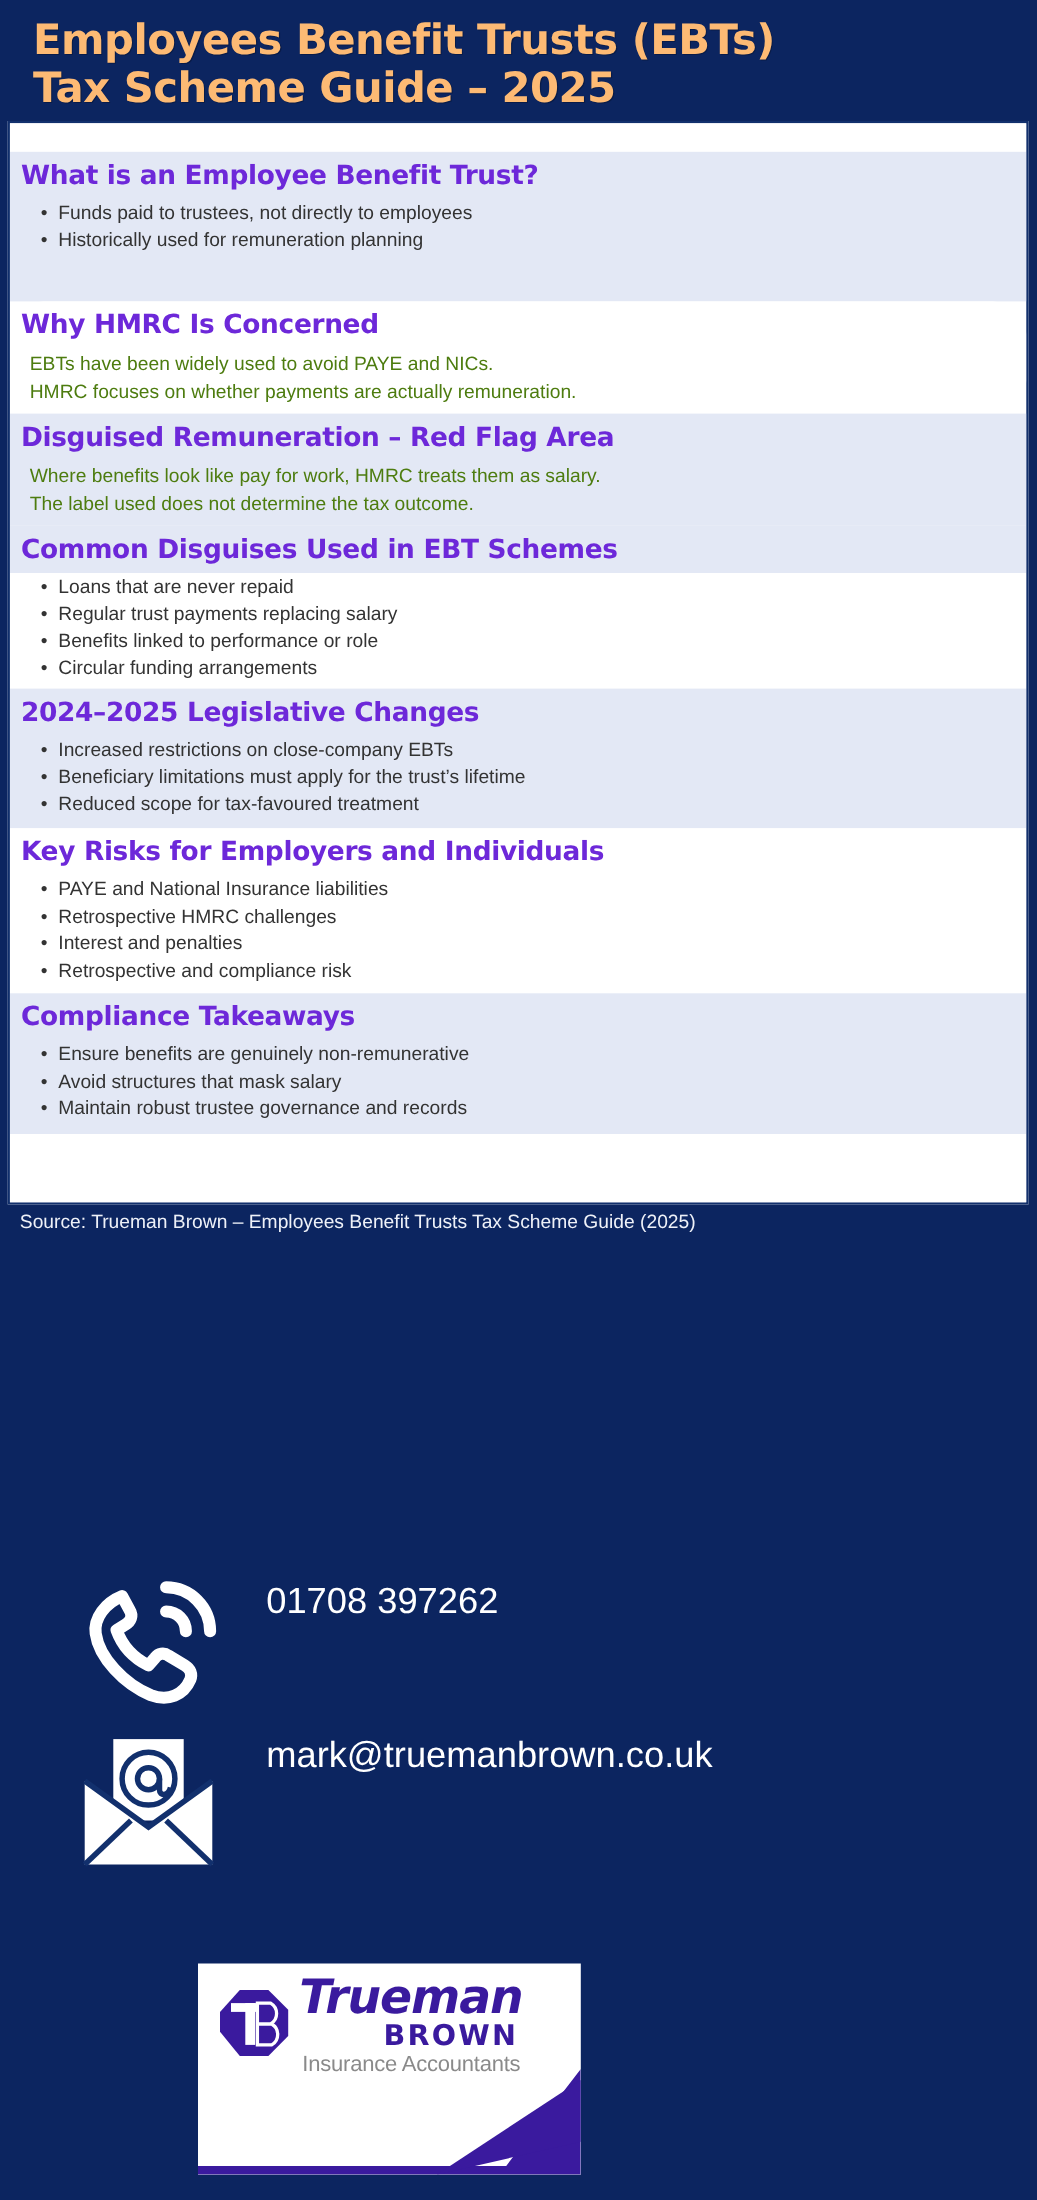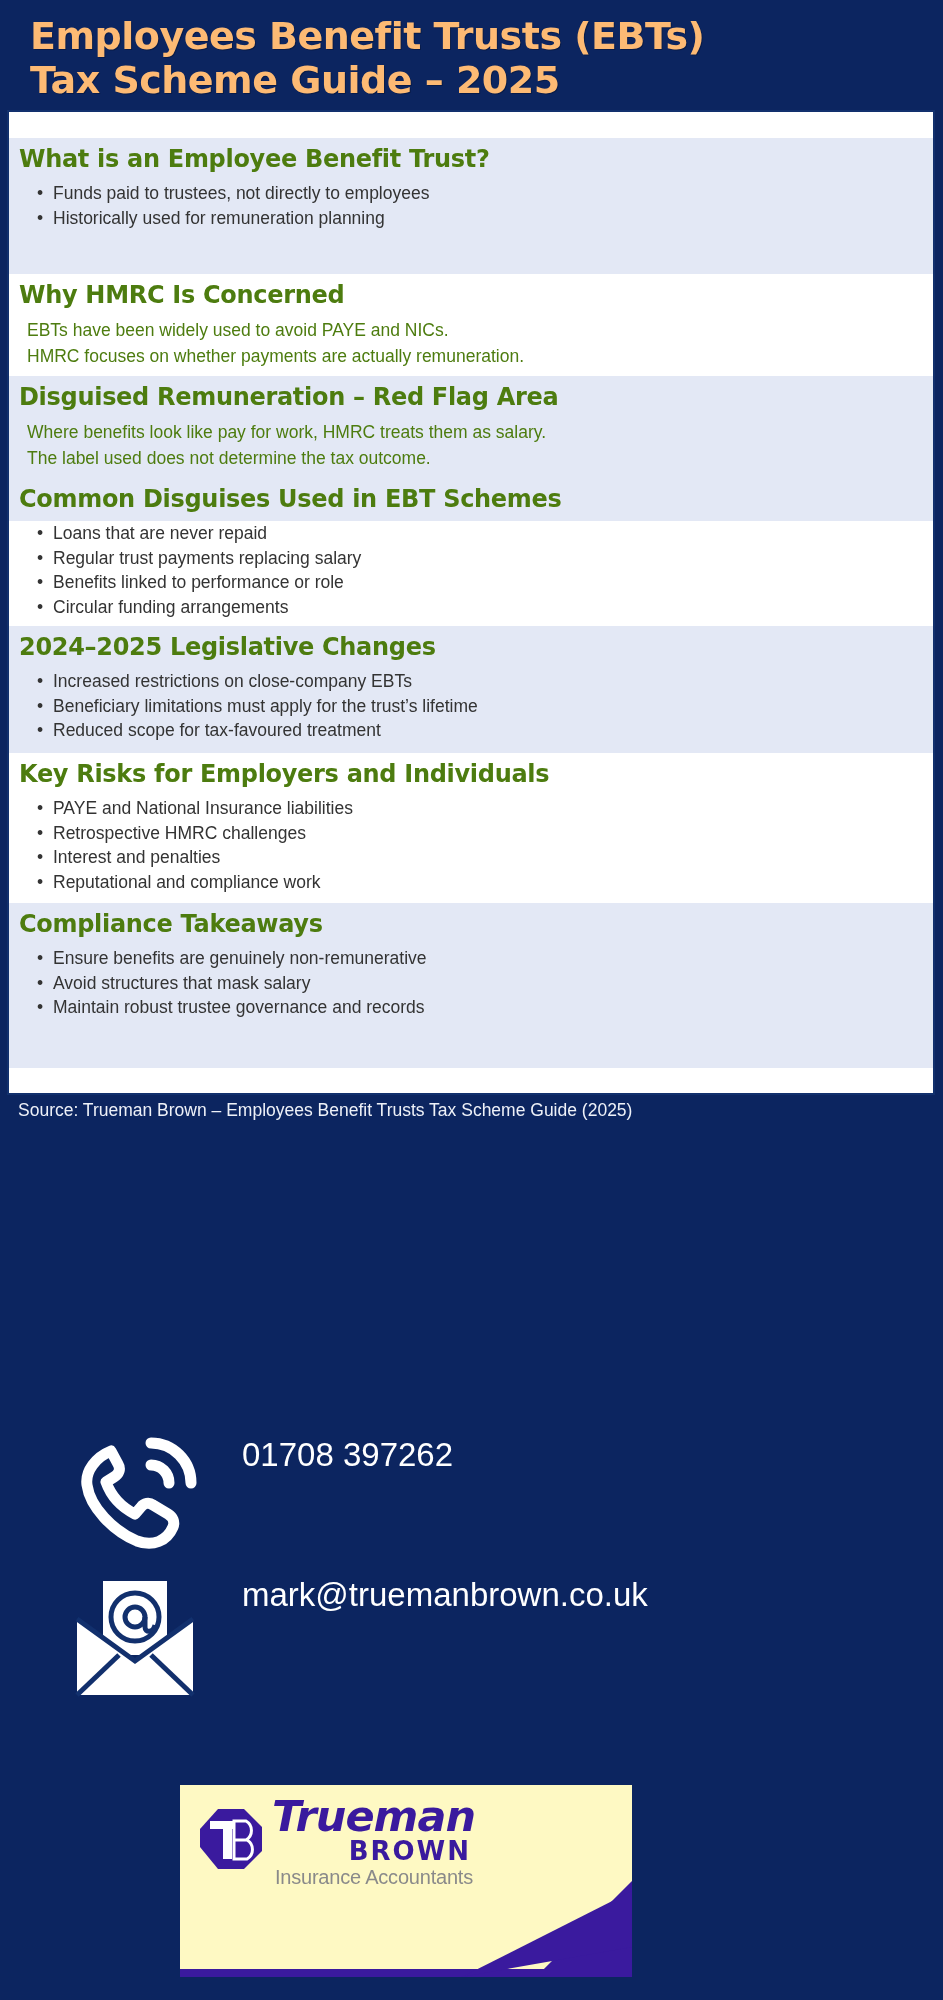--- a/index.html
+++ b/index.html
@@ -50,21 +50,21 @@
   }
   .band {
     position: relative;
     box-sizing: border-box;
     padding: 0 0 0 10px;
   }
   .band.shade { background: #e3e8f5; }
   .band.plain { background: #ffffff; }
 
   .sec-heading {
-    color: #4d7c0f;
+    color: #6d28d9;
     font-family: "DejaVu Sans", sans-serif;
     font-weight: bold;
     font-size: 24px;
     line-height: 30px;
     letter-spacing: -0.3px;
     white-space: nowrap;
     margin: 0;
     padding-top: 6px;
     padding-bottom: 7px;
   }
@@ -129,23 +129,23 @@
     line-height: 40px;
     white-space: nowrap;
     margin-left: 32px;
   }
 
   
   .logo-card {
     position: absolute;
     left: 180px;
     top: 1785px;
-    width: 452px;
+    width: 348px;
     height: 192px;
-    background: #fef9c3;
+    background: #ffffff;
     overflow: hidden;
     text-decoration: underline;
   }
   .logo-inner {
     position: relative;
     width: 100%;
     height: 100%;
   }
   .logo-mark {
     position: absolute;
@@ -248,25 +248,25 @@
       <li>Reduced scope for tax-favoured treatment</li>
     </ul>
   </div>
 
   <div class="band plain" style="height:150px;">
     <div class="sec-heading">Key Risks for Employers and Individuals</div>
     <ul class="sec-list">
       <li>PAYE and National Insurance liabilities</li>
       <li>Retrospective HMRC challenges</li>
       <li>Interest and penalties</li>
-      <li>Reputational and compliance work</li>
-    </ul>
-  </div>
-
-  <div class="band shade" style="height:165px;">
+      <li>Retrospective and compliance risk</li>
+    </ul>
+  </div>
+
+  <div class="band shade" style="height:128px;">
     <div class="sec-heading">Compliance Takeaways</div>
     <ul class="sec-list">
       <li>Ensure benefits are genuinely non-remunerative</li>
       <li>Avoid structures that mask salary</li>
       <li>Maintain robust trustee governance and records</li>
     </ul>
   </div>
 
   <div class="band plain" style="height:80px;"></div>
 </div>

